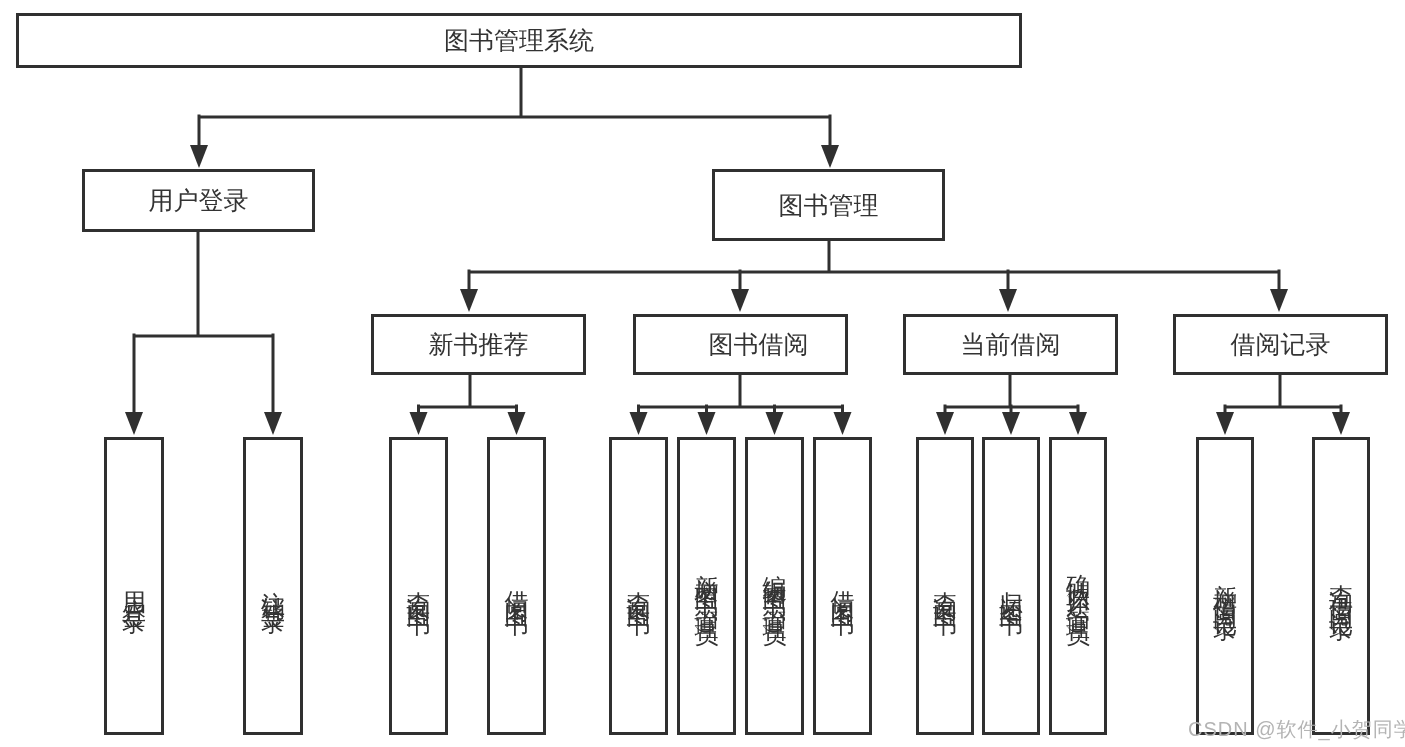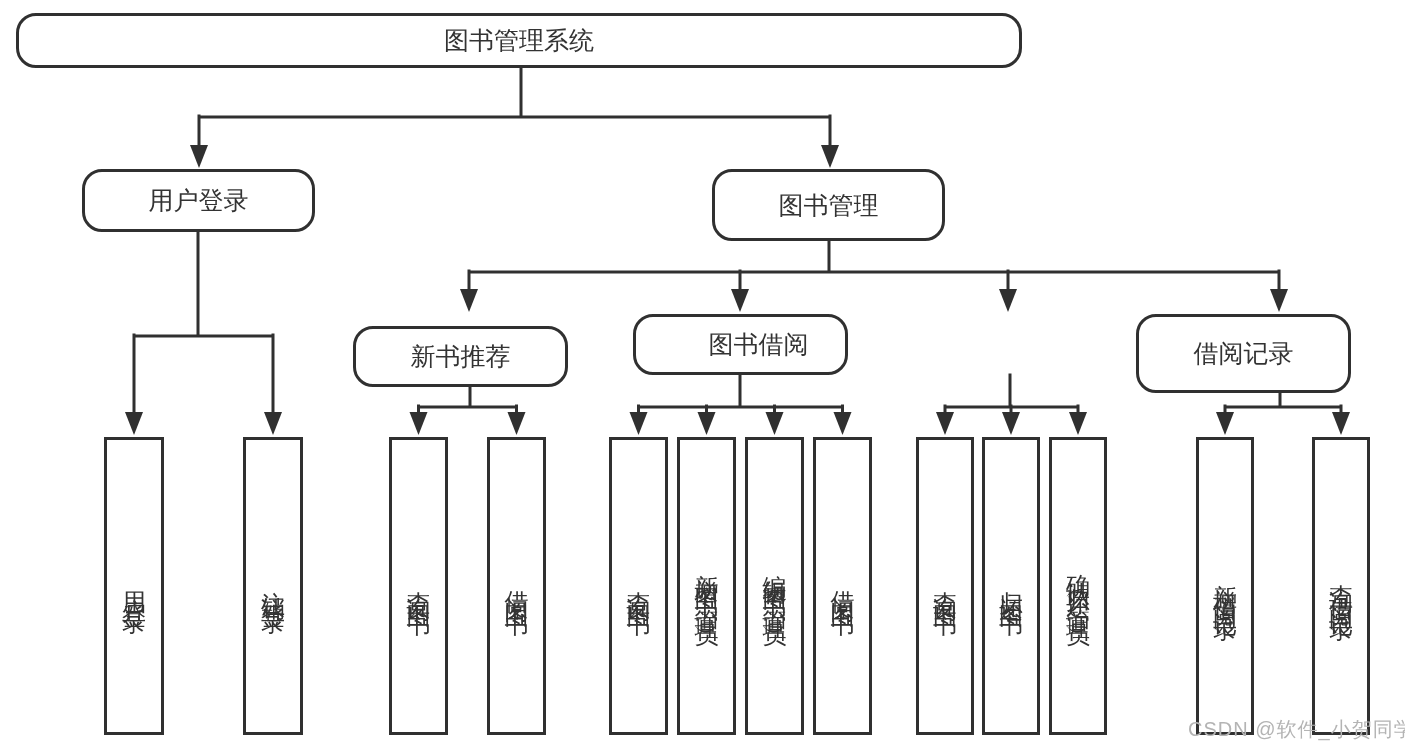--- a/index.html
+++ b/index.html
@@ -27,21 +27,20 @@
     background: #ffffff;
     border: 3px solid #303030;
     color: #333333;
     display: flex;
     align-items: center;
     justify-content: center;
     white-space: nowrap;
   }
   .hbox {
     font-size: 25px;
-    border-radius: 20px;
   }
   .leaf {
     font-size: 24px;
     writing-mode: vertical-rl;
     letter-spacing: 7px;
     line-height: 1;
   }
   .watermark {
     position: absolute;
     left: 1188px;
@@ -114,23 +113,24 @@
       <polygon points="1225,435 1216,412 1234,412"></polygon>
       <polygon points="1341,435 1332,412 1350,412"></polygon>
     </g>
   </svg>
 
   <div class="box hbox" style="left:16px; top:13px; width:1006px; height:55px;">图书管理系统</div>
 
   <div class="box hbox" style="left:82px; top:169px; width:233px; height:63px;">用户登录</div>
   <div class="box hbox" style="left:712px; top:169px; width:233px; height:72px;">图书管理</div>
 
-  <div class="box hbox" style="left:353px; top:314px; width:215px; height:61px;margin-top:12px;">新书推荐</div>
+  <div class="box hbox" style="left:371px; top:314px; width:215px; height:61px;">新书推荐</div>
   <div class="box hbox" style="left:633px; top:314px; width:215px; height:61px;padding-left:36px;">图书借阅</div>
-  <div class="box hbox" style="left:1136px; top:314px; width:215px; height:79px;font-family:Liberation Mono, monospace;">借阅记录</div>
+  <div class="box hbox" style="left:903px; top:314px; width:215px; height:61px;">当前借阅</div>
+  <div class="box hbox" style="left:1173px; top:314px; width:215px; height:61px;font-family:Liberation Mono, monospace;">借阅记录</div>
 
   <div class="box leaf" style="left:104px; top:437px; width:60px; height:298px;">用户登录</div>
   <div class="box leaf" style="left:243px; top:437px; width:60px; height:298px;">注销登录</div>
 
   <div class="box leaf" style="left:389px; top:437px; width:59px; height:298px;">查询图书</div>
   <div class="box leaf" style="left:487px; top:437px; width:59px; height:298px;">借阅图书</div>
 
   <div class="box leaf" style="left:609px; top:437px; width:59px; height:298px;">查询图书</div>
   <div class="box leaf" style="left:677px; top:437px; width:59px; height:298px;">新增图书（管理员）</div>
   <div class="box leaf" style="left:745px; top:437px; width:59px; height:298px;">编辑图书（管理员）</div>

